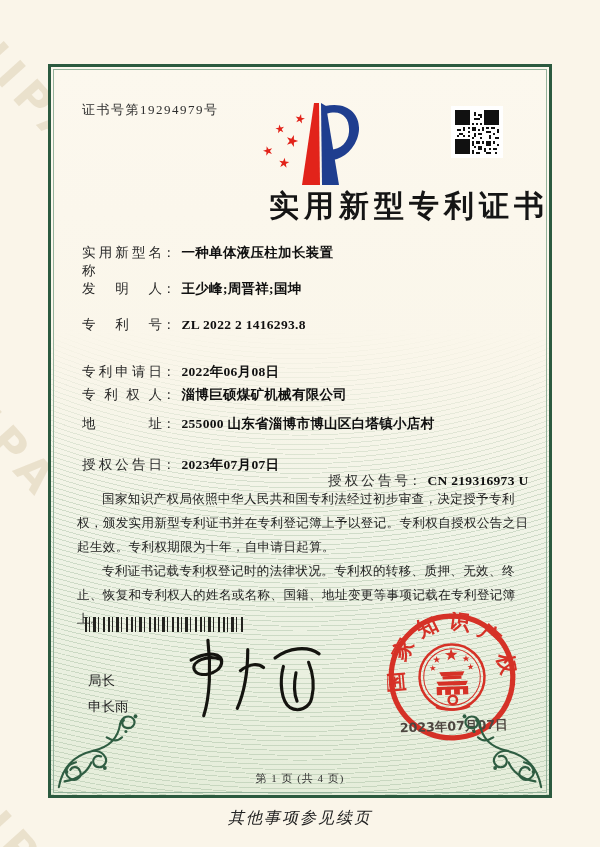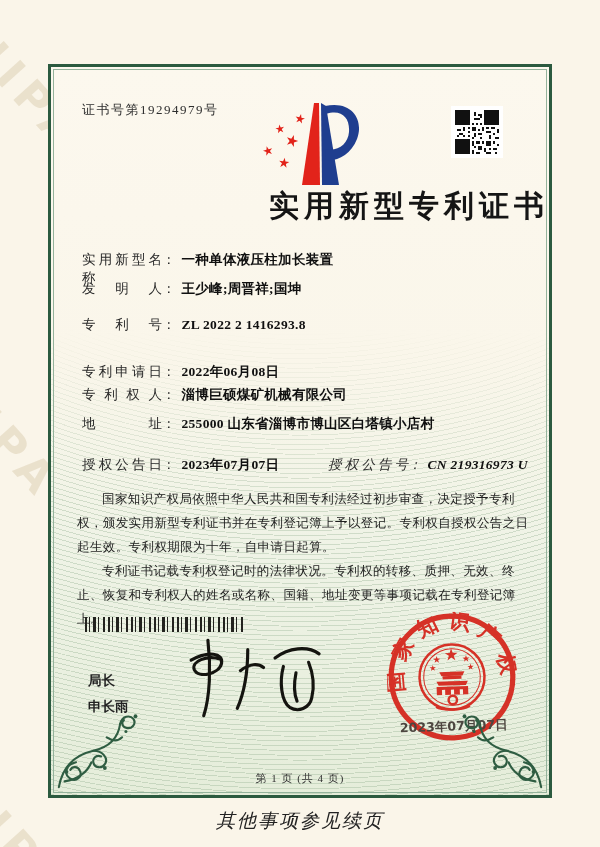--- a/index.html
+++ b/index.html
@@ -48,65 +48,65 @@
     position:absolute; left:400px; top:39px; width:52px; height:52px;
     background:#fff; padding:4px;
   }
   .qr svg { width:44px; height:44px; display:block; }
   .title {
     position:absolute; left:0; top:119px; width:100%; text-align:right;
     font-size:30px; font-weight:700; letter-spacing:5px; color:#151515;
   }
   
   .row { position:absolute; left:31px; width:450px; font-size:13.5px; }
-  .r0 { top:177px;margin-top:7px; } .r1 { top:213px; } .r2 { top:249px; }
+  .r0 { top:177px; } .r1 { top:213px; } .r2 { top:249px; }
   .r3 { top:284px;margin-top:12px; } .r4 { top:319px; } .r5 { top:348px; } .r6 { top:389px; }
   .flabel {
     display:inline-block; width:80px; text-align:justify; text-align-last:justify;
     color:#2a2a2a; vertical-align:top;
   }
   .fcolon { color:#2a2a2a; }
   .fvalue { font-weight:700; color:#101010; margin-left:6px; letter-spacing:.3px; }
-  .pair2 { position:absolute; left:246px; top:0; white-space:nowrap;font-style:italic; }
+  .pair2 { position:absolute; left:246px; top:16px; white-space:nowrap; }
   
   .legal {
     position:absolute; left:26px; top:420px; width:452px;
     font-size:12.5px; line-height:24px;
     letter-spacing:.4px; color:#1e1e1e;
   }
   .legal p { text-indent:2em; }
   
   .barcode {
     position:absolute; left:34px; top:550px; width:158px; height:15px;
     background:repeating-linear-gradient(90deg,
       #23231f 0 2px, transparent 2px 4px,
       #23231f 4px 5px, transparent 5px 8px,
       #23231f 8px 11px, transparent 11px 13px,
       #23231f 13px 14px, transparent 14px 18px,
       #23231f 18px 20px, transparent 20px 23px);
   }
   .officer {
     position:absolute; left:37px; top:600px;
     font-family:"DejaVu Sans","Liberation Sans",sans-serif;
-    font-size:13.5px; font-weight:700; color:#222; line-height:26px;
+    font-size:13.5px; font-weight:400; color:#222; line-height:26px;
   }
   .sig { position:absolute; left:122px; top:568px; width:160px; height:86px; }
   
   .seal { position:absolute; left:336px; top:545px; width:130px; height:130px;
     transform:rotate(-2deg); opacity:.95; }
   .page-ind {
     position:absolute; left:0; top:704px; width:100%; text-align:center;
     font-size:11px; color:#333; letter-spacing:1px;
   }
   .flourish { position:absolute; width:92px; height:92px; }
   .fl-left  { left:4px;  bottom:4px; }
   .fl-right { right:4px; bottom:4px; transform:scaleX(-1); }
   .continuation {
     position:absolute; left:0; top:808px; width:100%; text-align:center;
-    font-size:19px; font-style:italic; letter-spacing:2px; color:#222;
+    font-size:16px; font-style:italic; letter-spacing:2px; color:#222;
   }
 </style>
 </head>
 <body>
 
 <div class="page">
 
   <span class="wm wm1">CNIPA</span>
   <span class="wm wm2">CNIPA</span>
   <span class="wm wm3">CNIPA</span>

